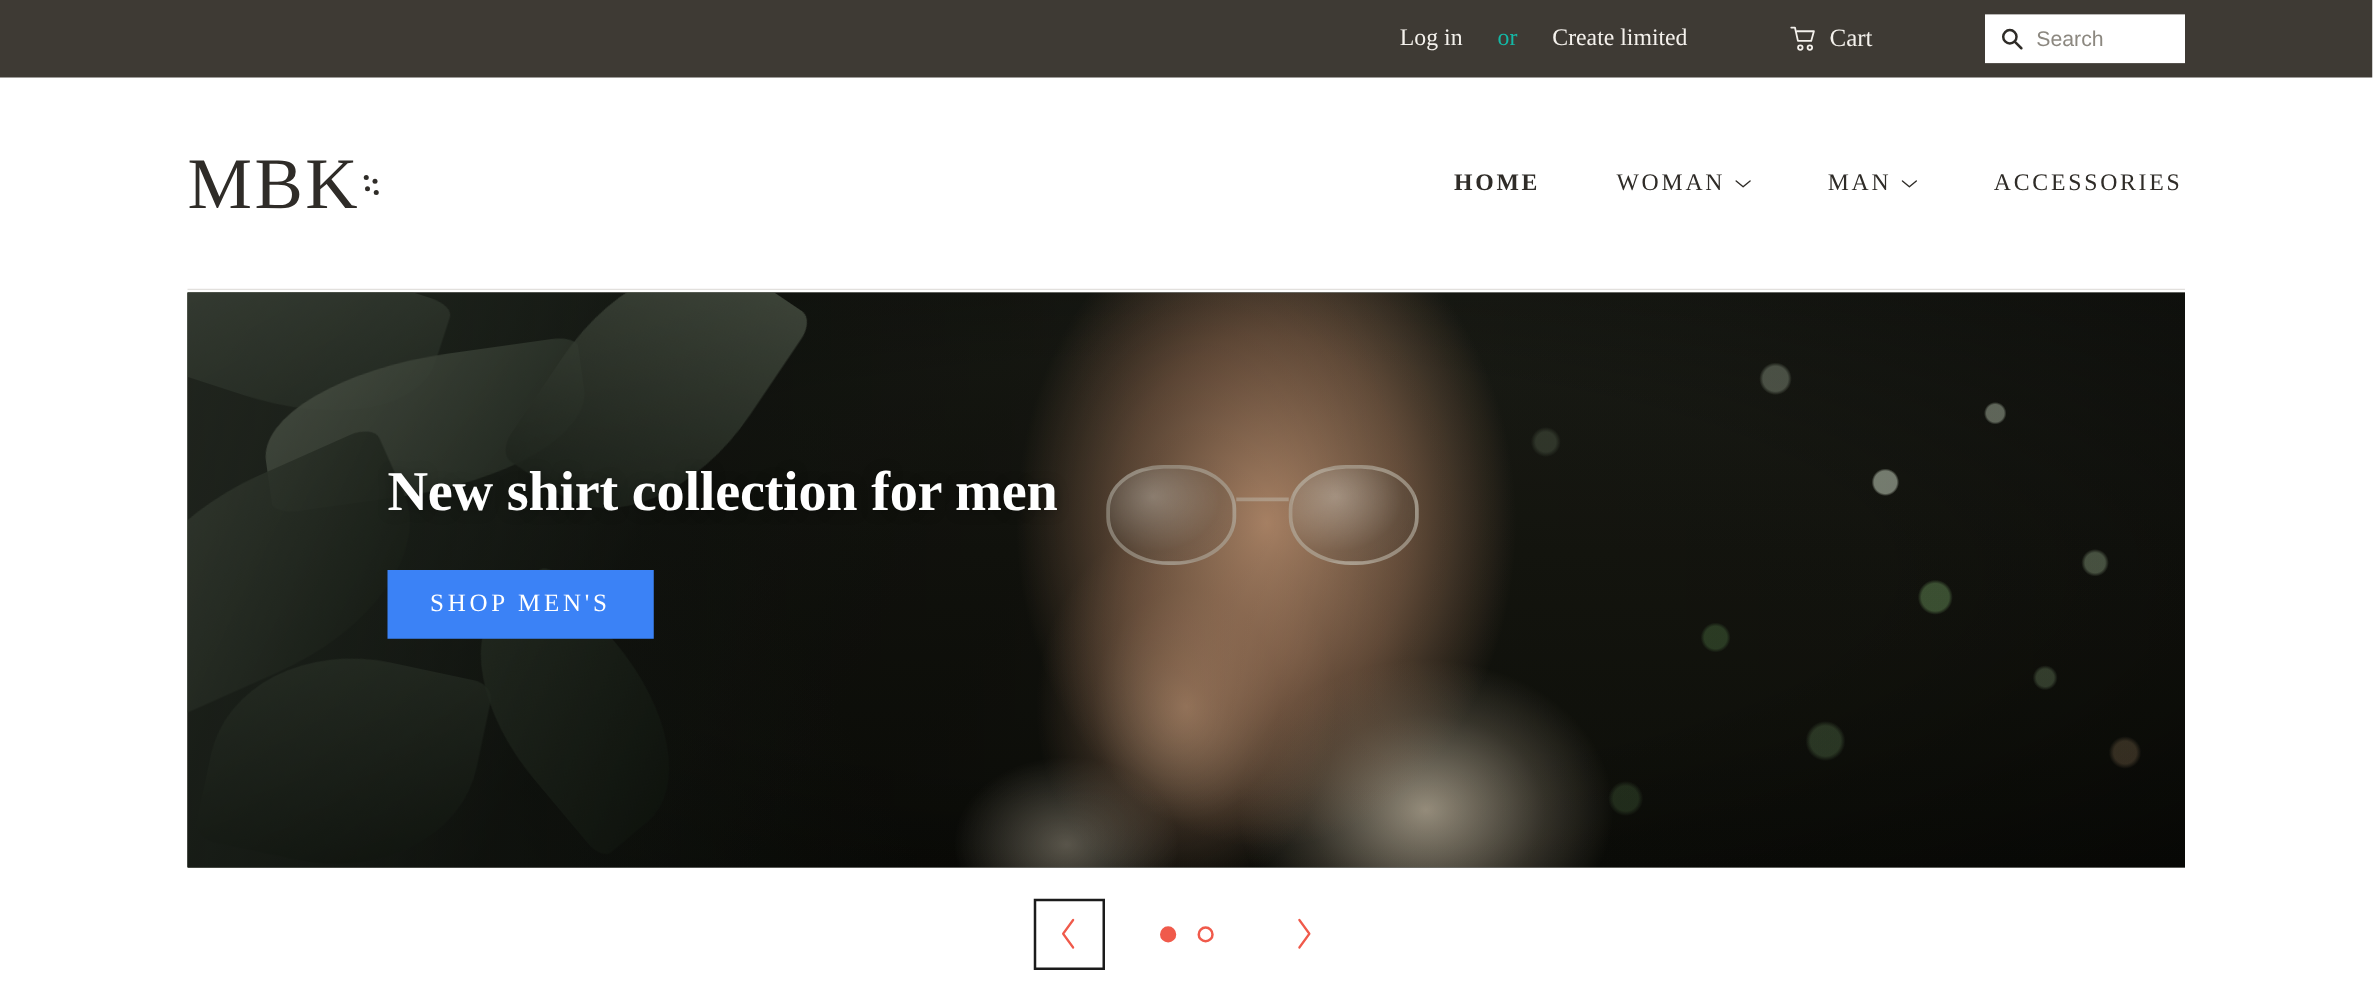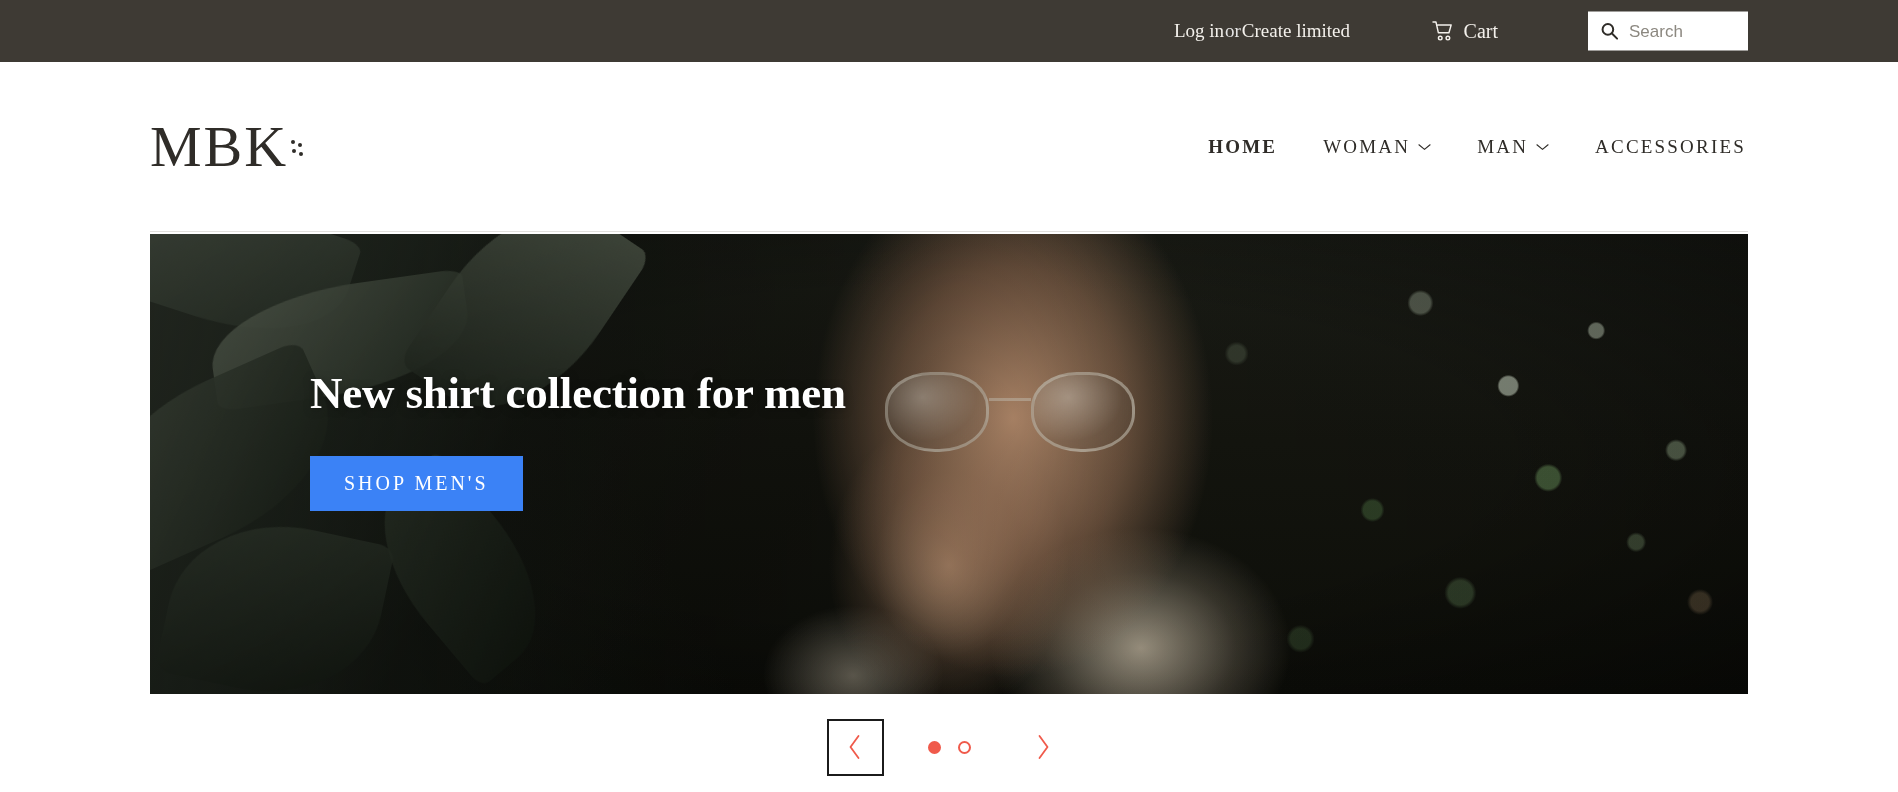--- a/index.html
+++ b/index.html
@@ -35,37 +35,37 @@
     white-space: nowrap;
   }
 
   .topbar-right {
     position: absolute;
     right: 548px;
     top: 50%;
     transform: translateY(-50%);
     display: flex;
     align-items: flex-start;
-    gap: 0px;
+    gap: 17px;
     white-space: nowrap;
   }
 
   .topbar-link {
     color: #f4f1ec;
     font-family: "Liberation Serif", serif;
     font-size: 19px;
     text-decoration: none;
     cursor: pointer;
   }
 
   .topbar-or {
-    color: #e5e5e5;
+    color: #14b8a6;
     font-family: "Liberation Serif", serif;
     font-size: 19px;
-    margin: 0 1px;
+    margin: 0 11px;
   }
 
   .cart-link {
     position: absolute;
     right: 400px;
     top: 50%;
     transform: translateY(-50%);
     display: flex;
     align-items: center;
     gap: 9px;
@@ -153,21 +153,21 @@
   .logo-dots i:nth-child(3) { left: 1px; top: 9px; }
   .logo-dots i:nth-child(4) { left: 8px; top: 12px; }
 
   .main-nav {
     position: absolute;
     right: 150px;
     top: 50%;
     transform: translateY(-50%);
     display: flex;
     align-items: flex-start;
-    gap: 42px;
+    gap: 57px;
   }
 
   .nav-item {
     display: flex;
     align-items: center;
     gap: 8px;
     font-family: "Liberation Serif", serif;
     font-size: 19px;
     letter-spacing: 2.2px;
     color: #2f2c28;

